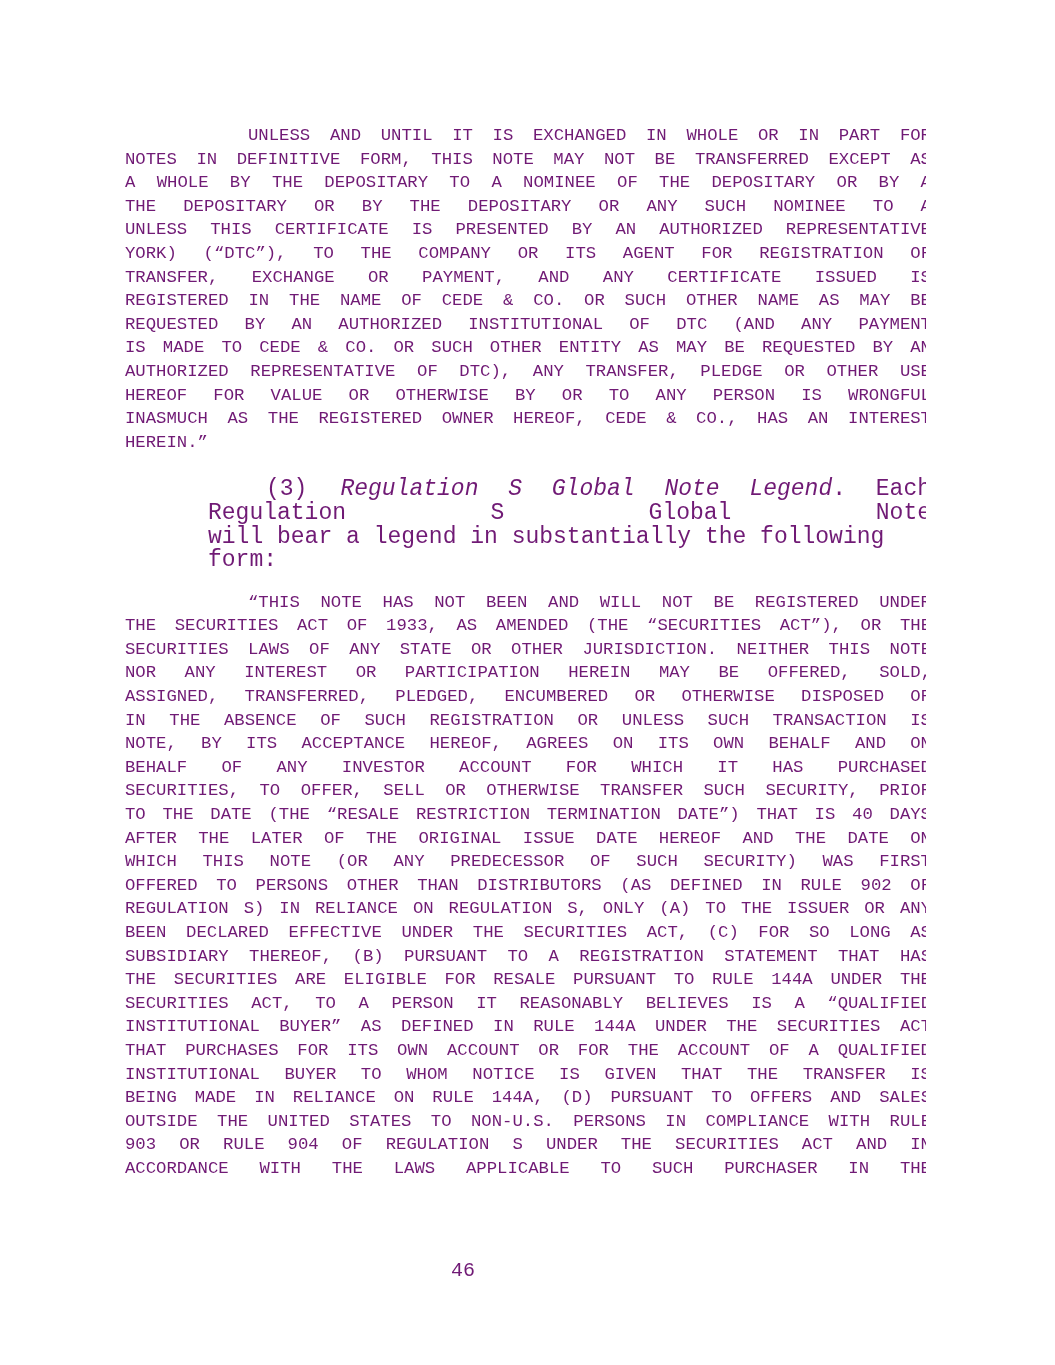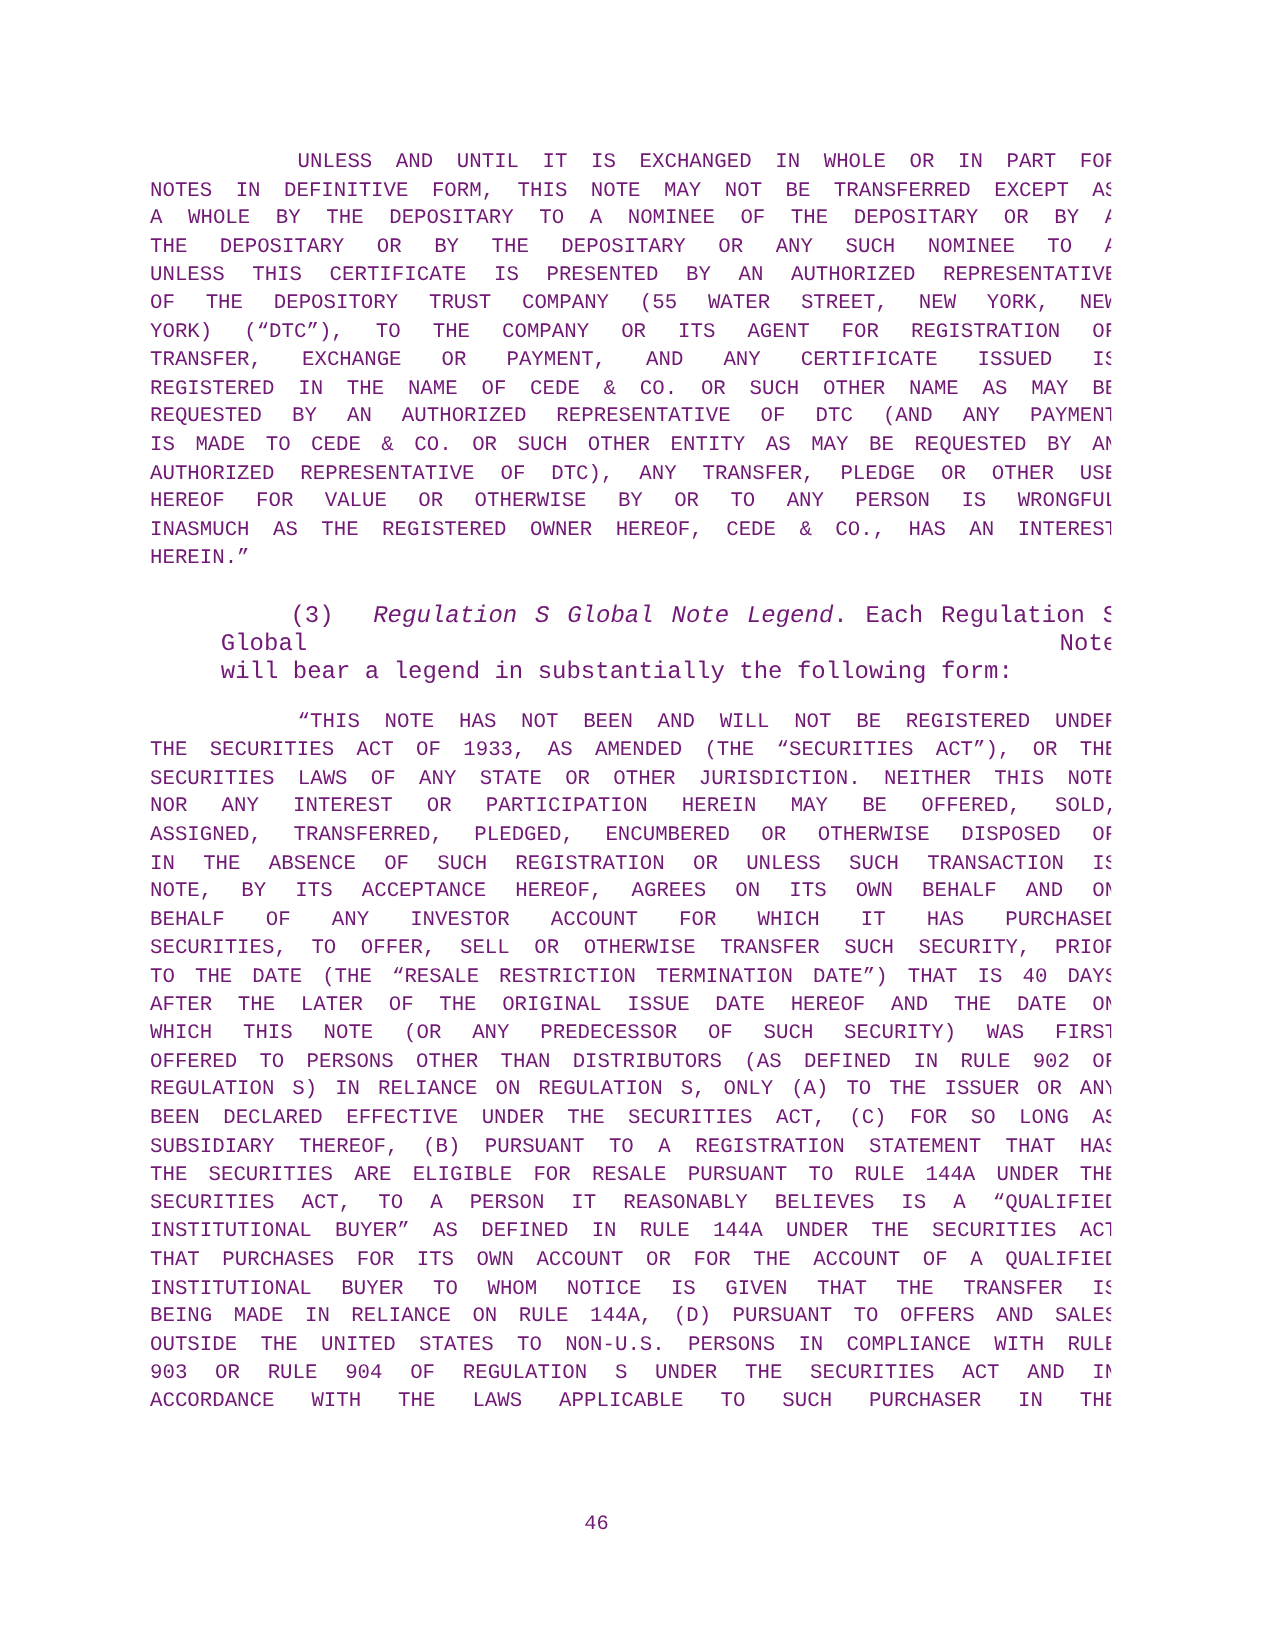--- a/index.html
+++ b/index.html
@@ -20,61 +20,59 @@
   }
   .para { font-size: 17.3px; line-height: 23.6px; }
   .para .line {
     text-align: justify;
     text-align-last: justify;
   }
   .para[data-last="left"] .line.last { text-align-last: left; }
   .para.indent-first .line.first { text-indent: 123px; }
   .heading {
     margin-top: 24px;
-    margin-left: 59px;
-    font-size: 20px;
+    margin-left: 83px;
+    font-size: 23px;
     line-height: 23.6px;
   }
   .h-line1 {
     text-align: justify;
     text-align-last: justify;
     text-indent: 58px;
   }
   .h-tab { display: inline-block; width: 33px; }
   .h-italic { font-style: italic; }
   .h-line2 { text-align: left; }
   .para3 { margin-top: 18px; }
   .page-number {
     position: absolute;
     top: 1259px;
     left: 0;
     width: 100%;
     text-align: center;
-    font-size: 17px;
+    font-size: 20px;
     line-height: 23.6px;
-    padding-left: 34px;
   }
 </style>
 </head>
 <body>
 
 <div class="page">
   <div class="content">
 
     <div class="para legend indent-first" data-last="left">
         <div class="line first">UNLESS AND UNTIL IT IS EXCHANGED IN WHOLE OR IN PART FOR</div>
         <div class="line">NOTES IN DEFINITIVE FORM, THIS NOTE MAY NOT BE TRANSFERRED EXCEPT AS</div>
         <div class="line">A WHOLE BY THE DEPOSITARY TO A NOMINEE OF THE DEPOSITARY OR BY A</div>
         <div class="line">THE DEPOSITARY OR BY THE DEPOSITARY OR ANY SUCH NOMINEE TO A</div>
         <div class="line">UNLESS THIS CERTIFICATE IS PRESENTED BY AN AUTHORIZED REPRESENTATIVE</div>
-        <div class="line">OF THE DEPOSITORY TRUST COMPANY (55 WATER STREET, NEW YORK, NEW</div>
         <div class="line">YORK) (“DTC”), TO THE COMPANY OR ITS AGENT FOR REGISTRATION OF</div>
         <div class="line">TRANSFER, EXCHANGE OR PAYMENT, AND ANY CERTIFICATE ISSUED IS</div>
         <div class="line">REGISTERED IN THE NAME OF CEDE &amp; CO. OR SUCH OTHER NAME AS MAY BE</div>
-        <div class="line">REQUESTED BY AN AUTHORIZED REPRESENTATIVE OF DTC (AND ANY PAYMENT</div>
+        <div class="line">REQUESTED BY AN AUTHORIZED INSTITUTIONAL OF DTC (AND ANY PAYMENT</div>
         <div class="line">IS MADE TO CEDE &amp; CO. OR SUCH OTHER ENTITY AS MAY BE REQUESTED BY AN</div>
         <div class="line">AUTHORIZED REPRESENTATIVE OF DTC), ANY TRANSFER, PLEDGE OR OTHER USE</div>
         <div class="line">HEREOF FOR VALUE OR OTHERWISE BY OR TO ANY PERSON IS WRONGFUL</div>
         <div class="line">INASMUCH AS THE REGISTERED OWNER HEREOF, CEDE &amp; CO., HAS AN INTEREST</div>
         <div class="line last">HEREIN.”</div>
       </div>
 
     <div class="heading">
       <div class="h-line1">
         <span class="h-num">(3)</span><span class="h-tab"></span><span class="h-italic">Regulation S Global Note Legend</span><span>. Each Regulation S Global Note</span>

